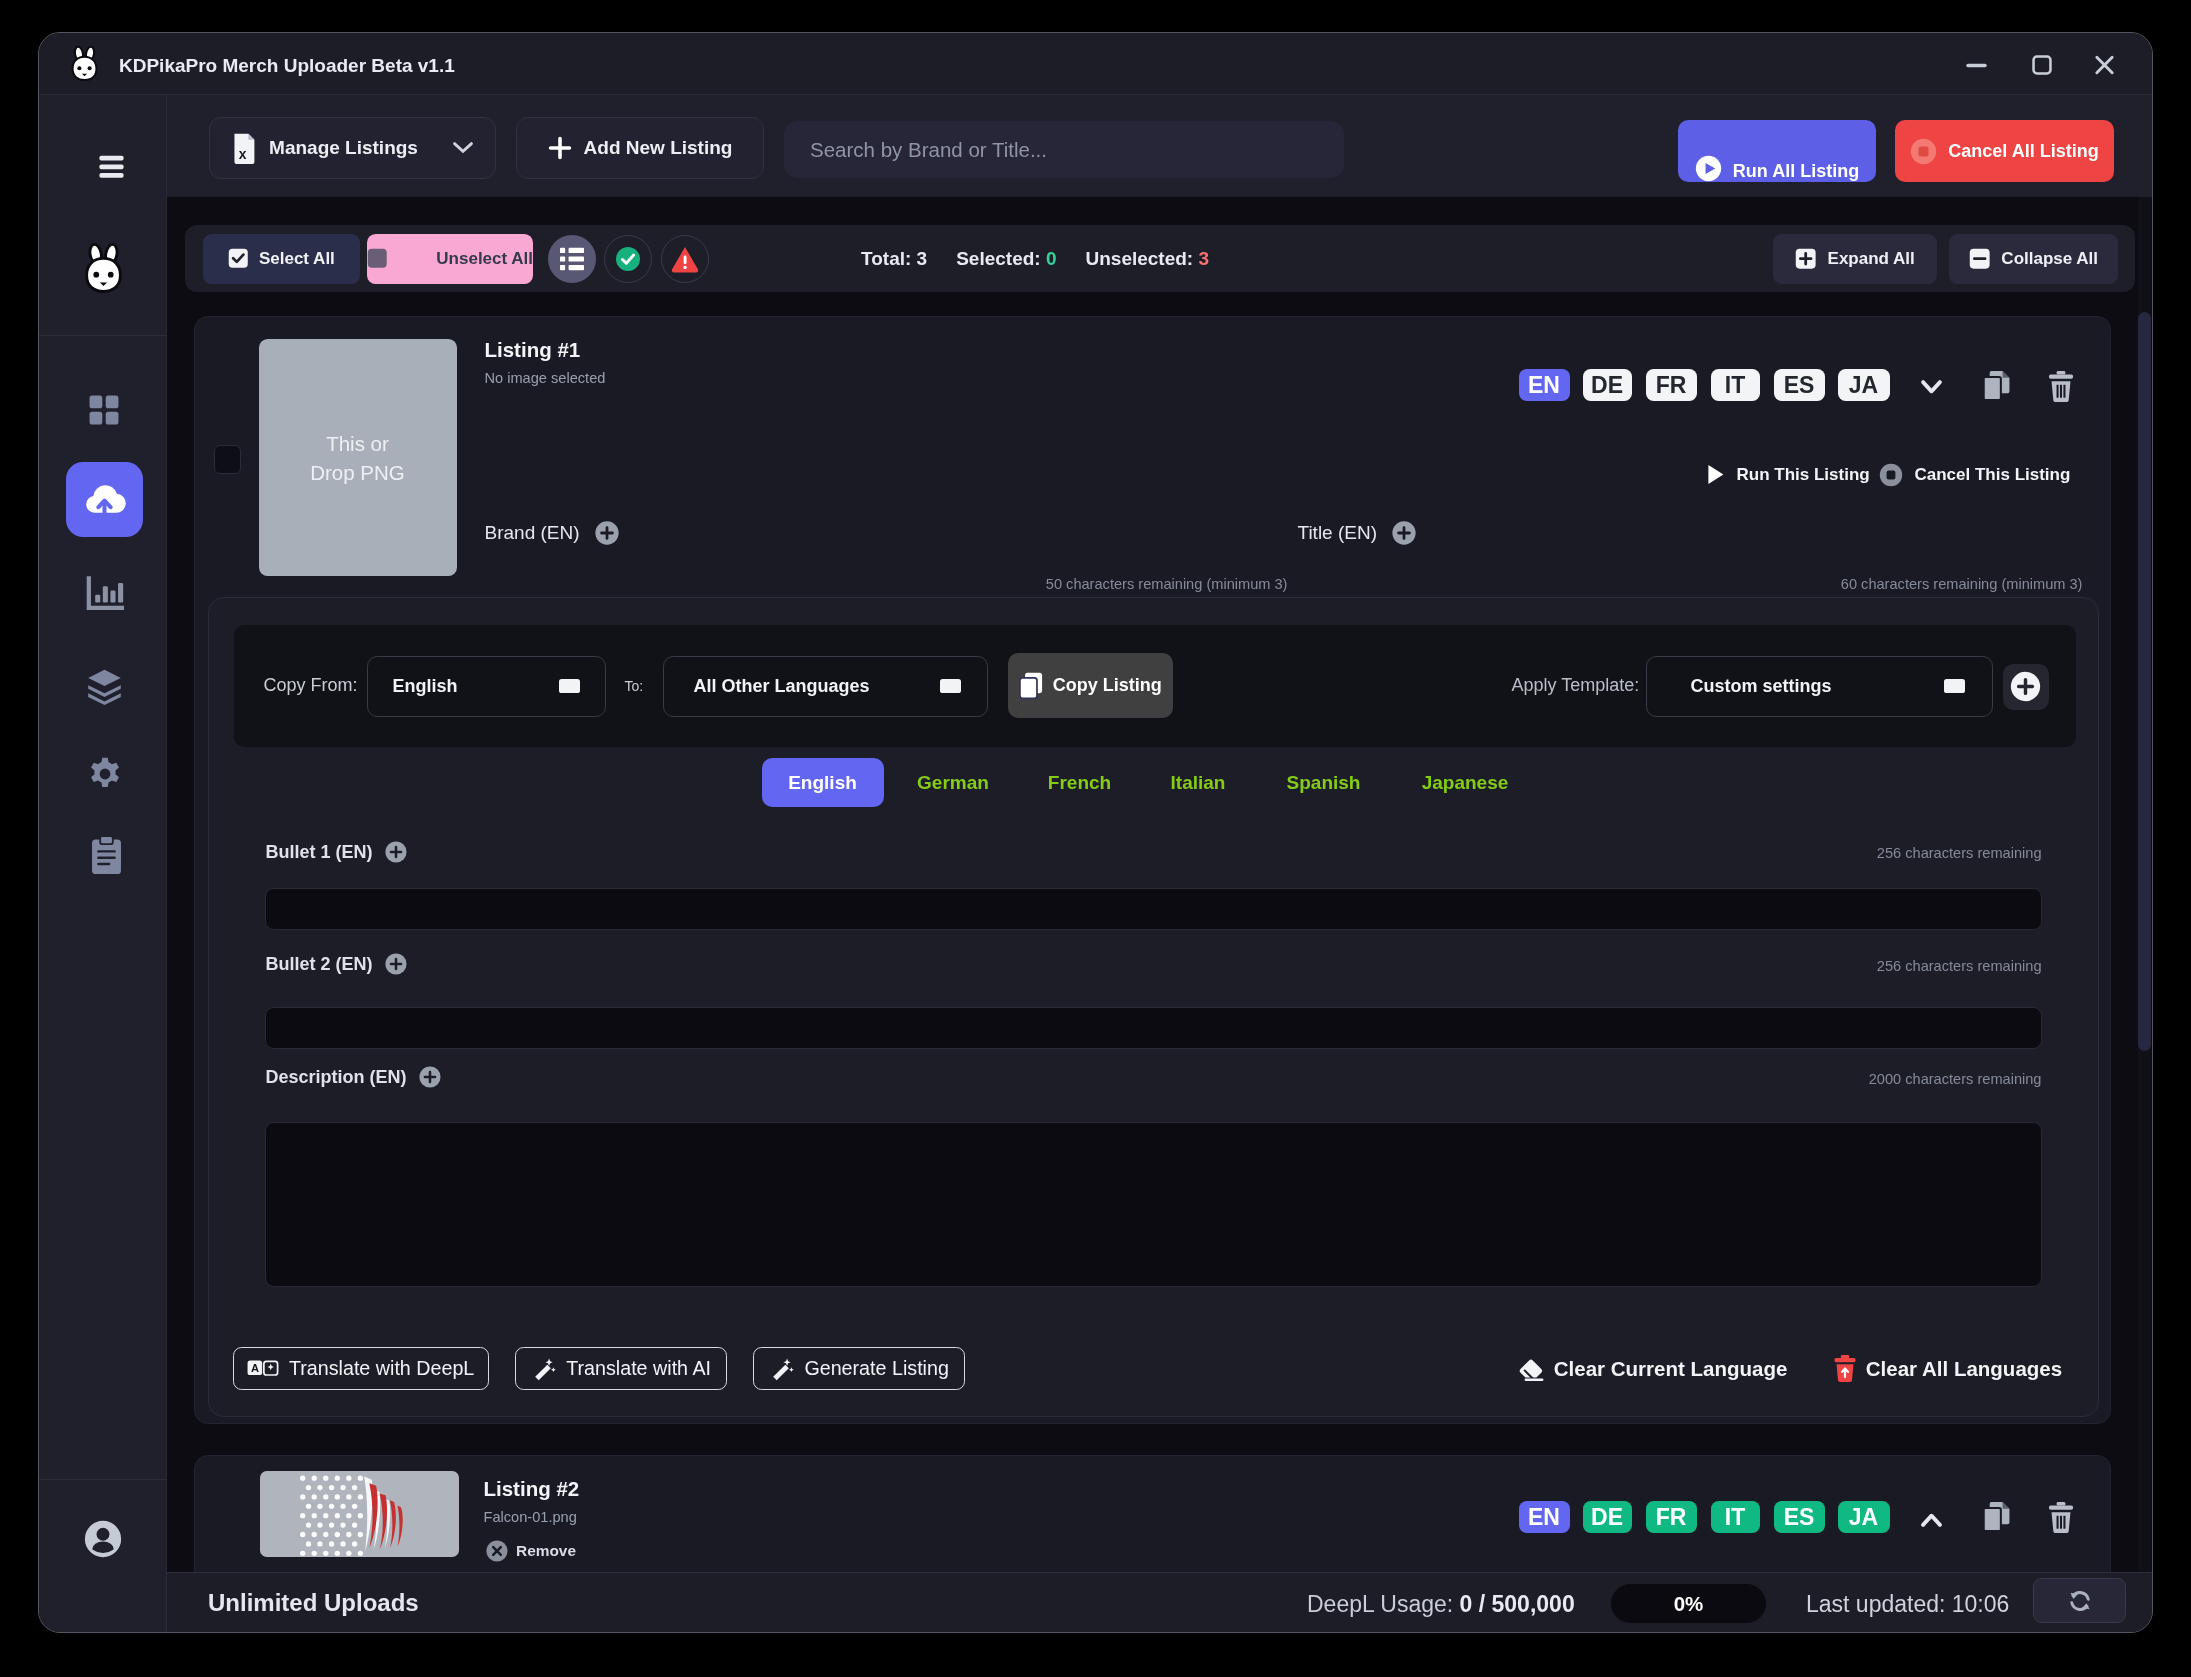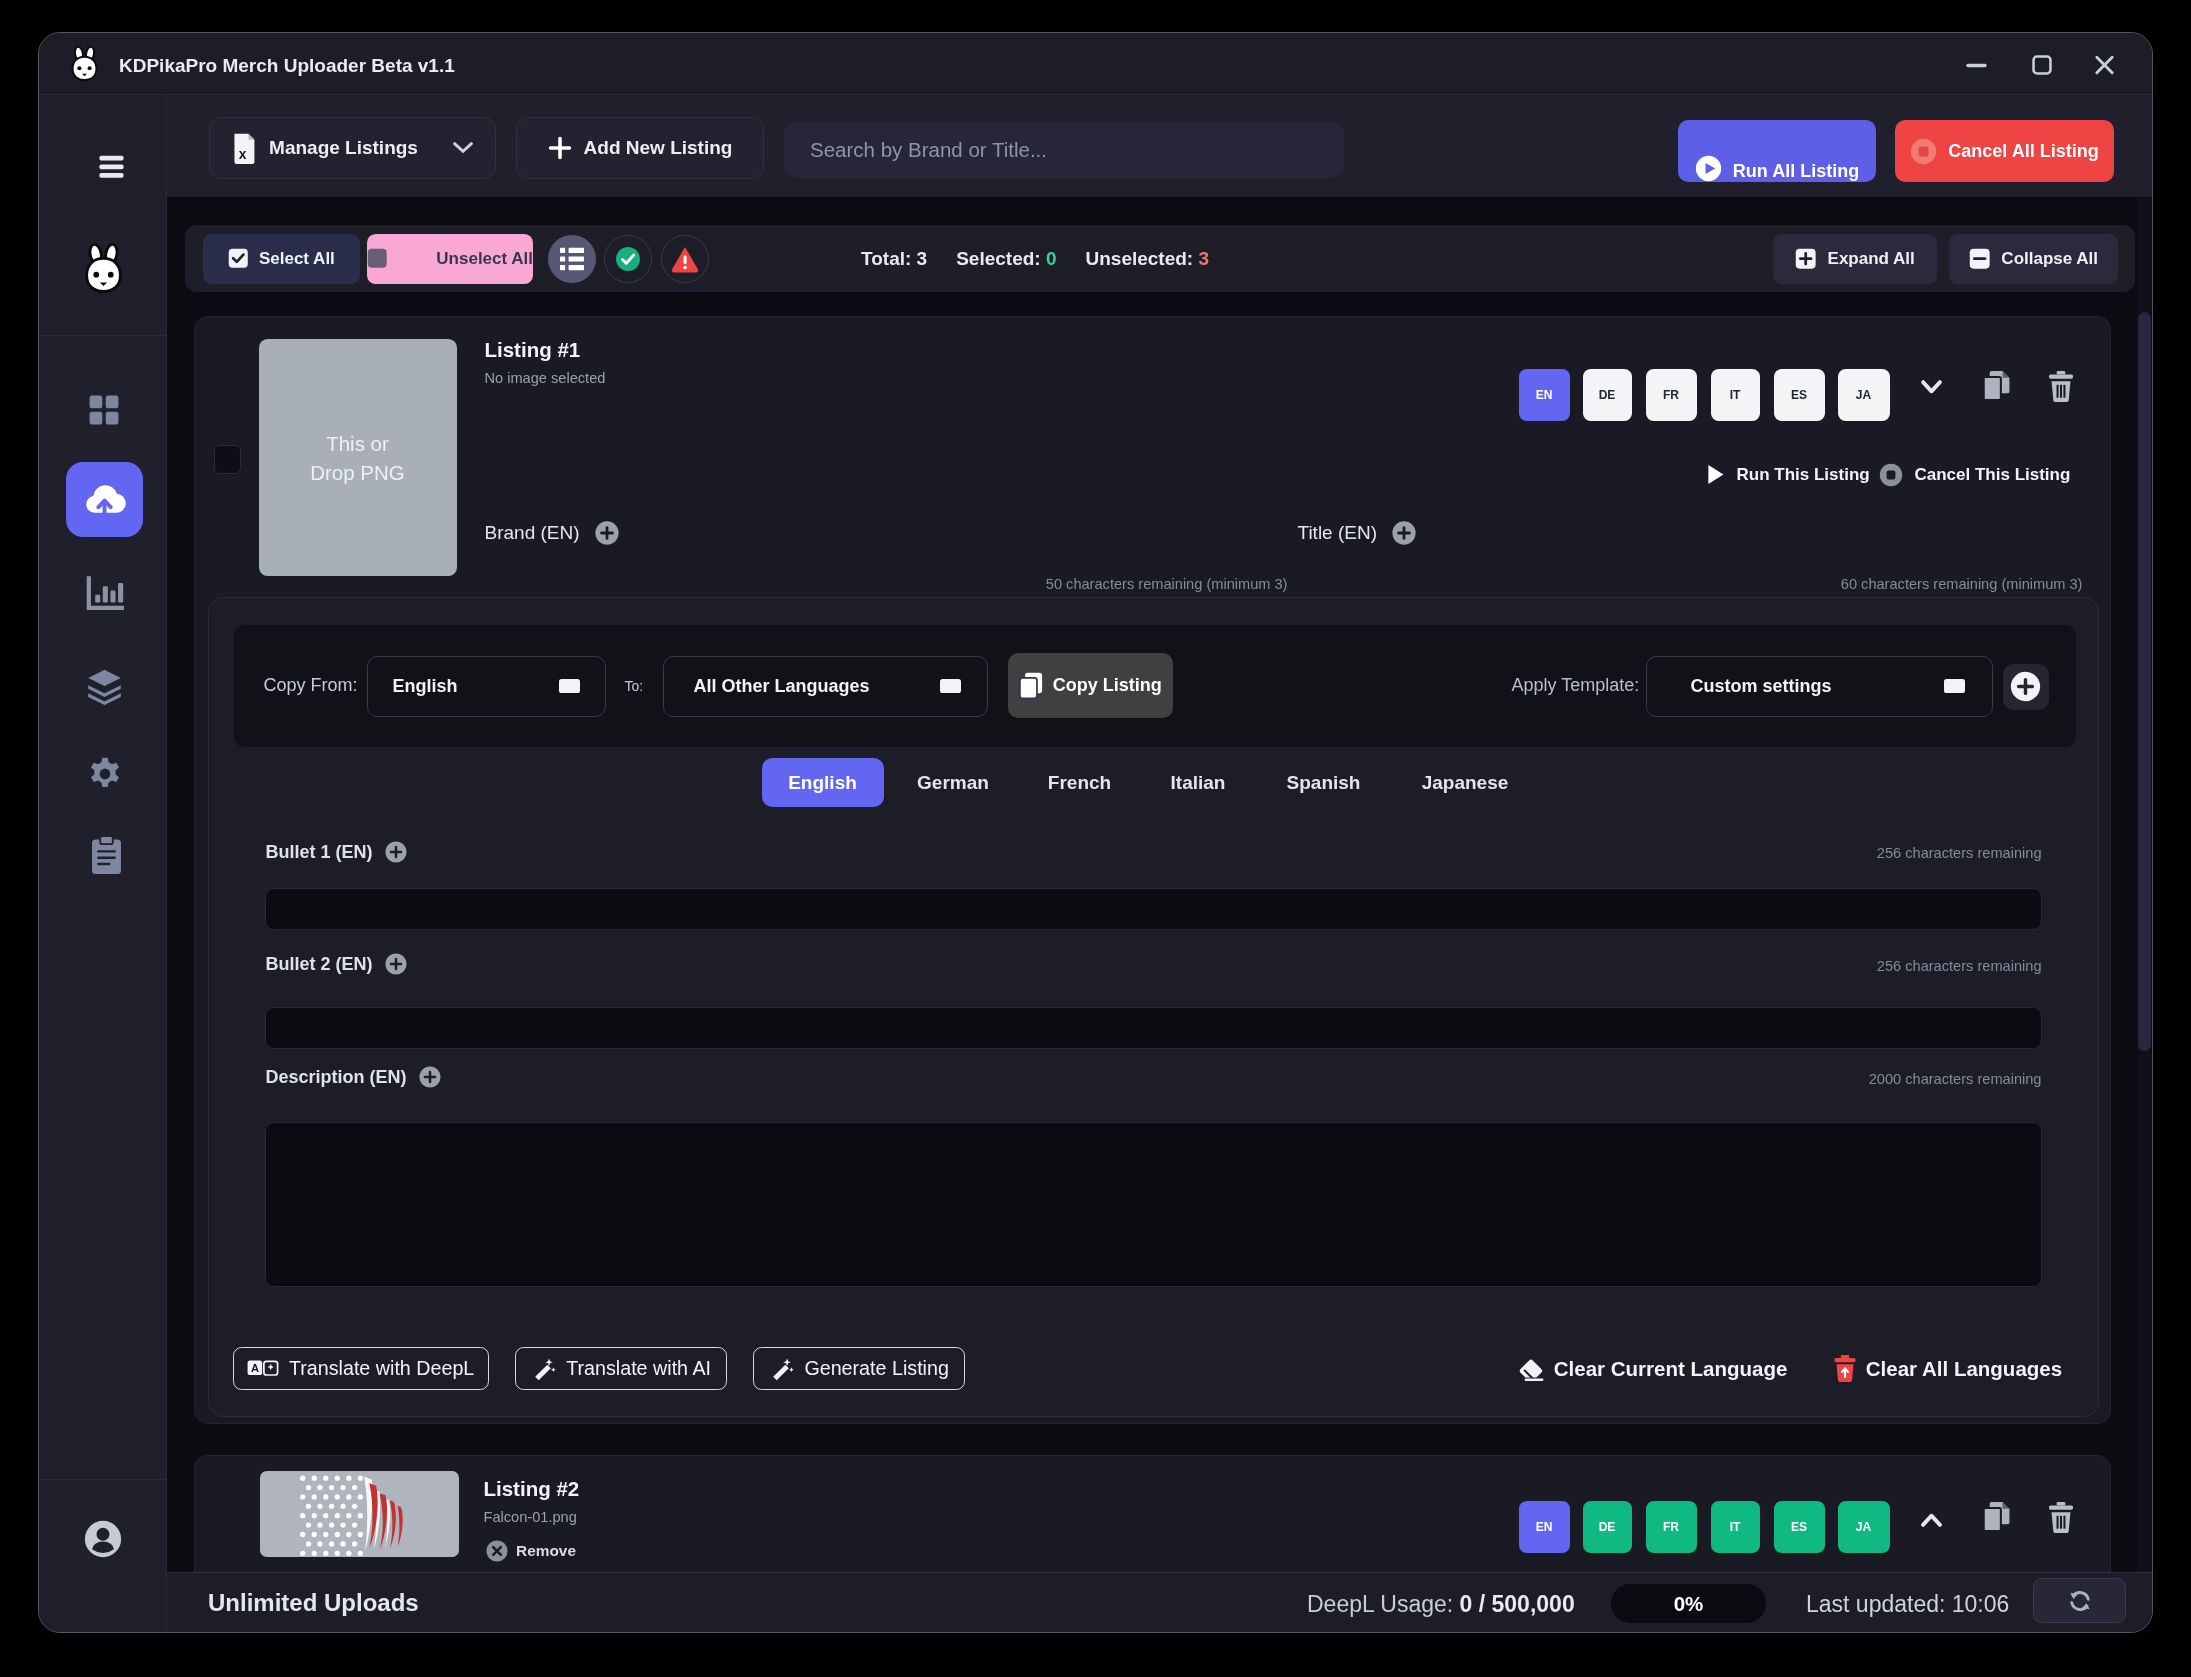--- a/index.html
+++ b/index.html
@@ -26,32 +26,32 @@
   #selbar { position:absolute; left:18px; top:28px; width:1950px; height:67px; background:#1e1e29; border-radius:12px; }
   #selectallbtn { position:absolute; left:18px; top:8.6px; width:157px; height:50px; background:#2a2e4a; border-radius:8.6px; display:flex; align-items:center; justify-content:center; gap:10.3px; color:#f0f2f6; font-size:17px; font-weight:bold; white-space:nowrap;}
   #unselbtn { position:absolute; left:182px; top:8.6px; width:166px; height:50px; background:#f9a8d4; border-radius:8.6px; display:flex; align-items:center; justify-content:space-between; gap:10.3px; color:#343a4c; font-size:17px; font-weight:bold; white-space:nowrap;}
   .circbtn { position:absolute; top:10.3px; width:48px; height:48px; border-radius:50%; display:flex; align-items:center; justify-content:center; }
   #stats { position:absolute; left:676px; top:0; height:67px; display:flex; align-items:center; gap:29px; font-size:19px; font-weight:bold; color:#e8eaf0;}
   #expandbtn { position:absolute; left:1588px; top:8.6px; width:164px; height:50px; background:#2a2a3c; border-radius:8.6px; display:flex; align-items:center; justify-content:center; gap:11px; color:#eef0f5; font-size:17px; font-weight:bold; white-space:nowrap;}
   #collapsebtn { position:absolute; left:1764px; top:8.6px; width:169px; height:50px; background:#2a2a3c; border-radius:8.6px; display:flex; align-items:center; justify-content:center; gap:11px; color:#eef0f5; font-size:17px; font-weight:bold; white-space:nowrap;}
   
   #card1 { position:absolute; left:26.5px; top:119px; width:1917px; height:1108px; background:#1a1a25; border-radius:13.7px; border:0.9px solid #232331;}
   #card2 { position:absolute; left:26.5px; top:1258px; width:1917px; height:171px; background:#1a1a25; border-radius:13.7px; border:0.9px solid #232331;}
-  .chip { position:absolute; top:52px; height:52px; border-radius:7.7px; font-size:12px; font-weight:bold; display:flex; align-items:center; justify-content:center; }
+  .chip { position:absolute; top:52px; height:32px; border-radius:7.7px; font-size:23px; font-weight:bold; display:flex; align-items:center; justify-content:center; }
   .chip.white { background:#f3f4f6; color:#23272f; }
   .chip.purple { background:#6366f1; color:#fff; }
   .chip.green { background:#10b981; color:#fff; }
   
   #panel { position:absolute; left:13px; top:280px; width:1891px; height:820px; background:#1d1d28; border:0.9px solid #2c2c39; border-radius:15.4px; }
   #copybar { position:absolute; left:25px; top:26.5px; width:1842px; height:122px; background:#111118; border-radius:10.3px; }
   .sel { position:absolute; top:31px; height:61px; border:0.9px solid #3a3a48; border-radius:10.3px; color:#f2f3f7; font-size:18px; font-weight:bold; display:flex; align-items:center; white-space:nowrap; }
   .selrect { position:absolute; width:20.5px; height:14.6px; background:#f2f3f5; border-radius:2.6px; }
   #copylistbtn { position:absolute; left:774px; top:28px; width:165px; height:65px; background:#404040; border-radius:10.3px; display:flex; align-items:center; justify-content:center; gap:8.6px; color:#fff; font-size:18px; font-weight:bold; white-space:nowrap; }
   
-  .tab { position:absolute; top:160px; height:49px; display:flex; align-items:center; justify-content:center; color:#e5e5e5; font-size:19px; font-weight:bold; }
+  .tab { position:absolute; top:160px; height:49px; display:flex; align-items:center; justify-content:center; color:#84cc16; font-size:19px; font-weight:bold; }
   .tab.active { background:#6366f1; color:#fff; border-radius:10.3px; }
   .lab { position:absolute; color:#dfe2e9; font-size:18px; font-weight:bold; }
   .counter { position:absolute; color:#858b99; font-size:14.6px; white-space:nowrap; text-align:right; }
   .inputline { position:absolute; left:56px; width:1777px; height:42px; background:#0b0b11; border:0.9px solid #2a2a36; border-radius:8.6px; }
   #descbox { position:absolute; left:56px; top:524px; width:1777px; height:165px; background:#0b0b11; border:0.9px solid #2a2a36; border-radius:8.6px; }
   .obtn { position:absolute; top:749px; height:43px; border:1.7px solid #d7dae2; border-radius:8.6px; display:flex; align-items:center; justify-content:center; gap:10.3px; color:#f2f3f7; font-size:19.7px; white-space:nowrap; }
   .linkbtn { position:absolute; top:749px; height:43px; display:flex; align-items:center; gap:10.3px; color:#f2f3f7; font-size:20.5px; font-weight:bold; white-space:nowrap; }
   
   #footer { position:absolute; left:128px; top:1539px; width:1986px; height:62px; background:#1d1d28; border-top:0.9px solid #2e2e3c; }
   

